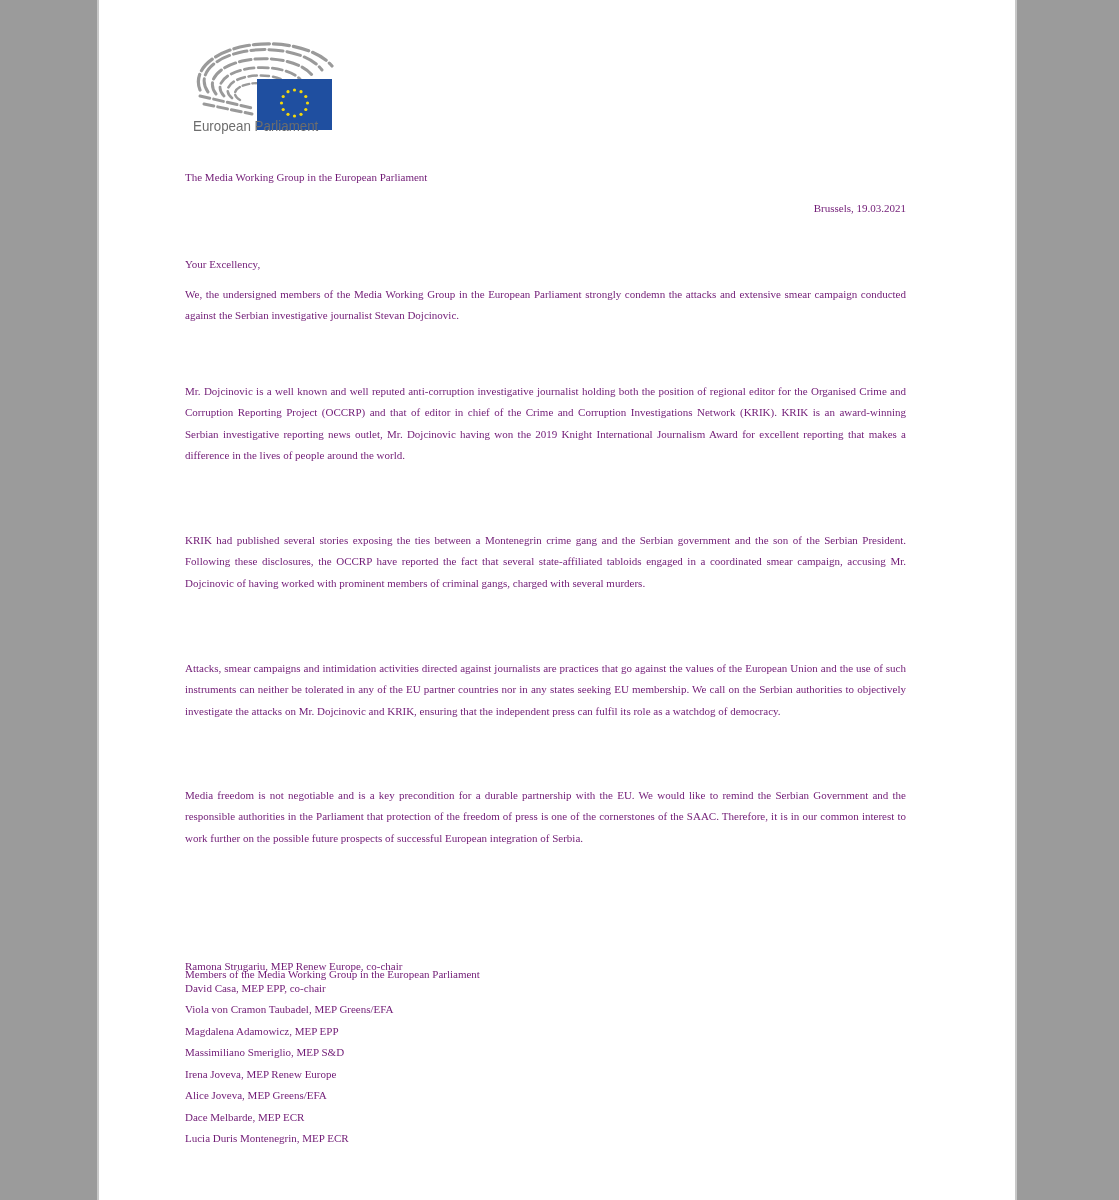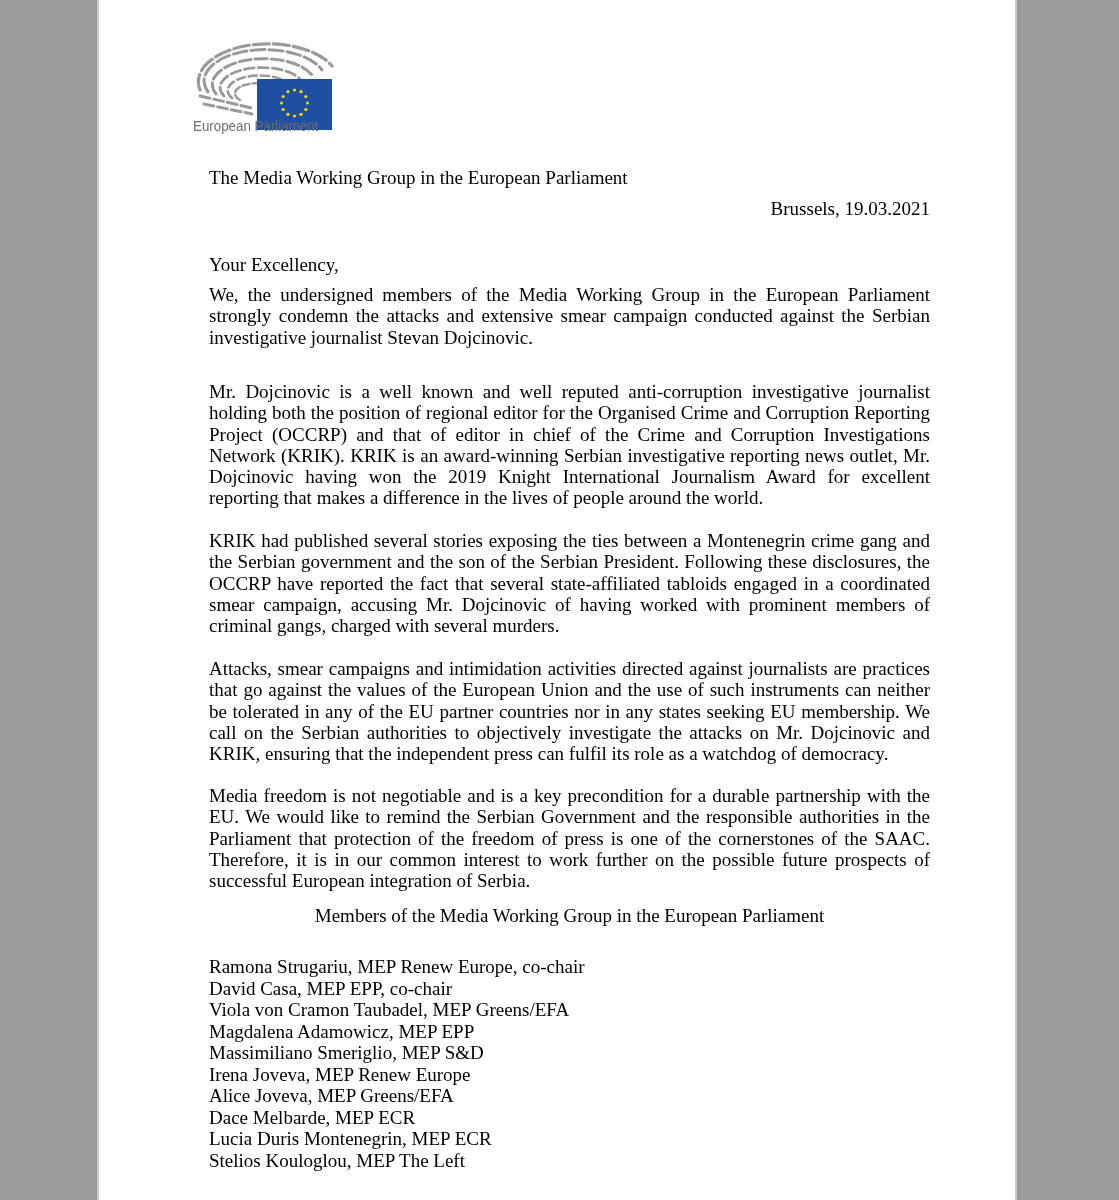--- a/index.html
+++ b/index.html
@@ -18,21 +18,21 @@
   }
   .logo { position: absolute; left: 192px; top: 38px; width: 160px; height: 100px; }
   .logo-text {
     position: absolute; left: 193px; top: 118px;
     font-family: "Liberation Sans", sans-serif;
     font-size: 14.5px; color: #6d6d6d; letter-spacing: 0px;
     transform: scaleX(0.92); transform-origin: left top;
   }
   .text {
     position: absolute; left: 185px; width: 721px;
-    font-size: 19px; line-height: 21.3px; color: #000000; margin-left: 24px;
+    font-size: 11px; line-height: 21.3px; color: #701a75;
   }
   .just { text-align: justify; text-align-last: left; }
   .right { text-align: right; }
   .line { display: block; }
   .members .line { line-height: 21.5px; }
 </style>
 </head>
 <body>
 
 <div class="page"></div>
@@ -69,25 +69,24 @@
 <div class="text" style="top:167px;">The Media Working Group in the European Parliament</div>
 <div class="text right" style="top:198px;">Brussels, 19.03.2021</div>
 <div class="text" style="top:254px;">Your Excellency,</div>
 
 <div class="text just" style="top:284px;">We, the undersigned members of the Media Working Group in the European Parliament strongly condemn the attacks and extensive smear campaign conducted against the Serbian investigative journalist Stevan Dojcinovic.</div>
 <div class="text just" style="top:381px;">Mr. Dojcinovic is a well known and well reputed anti-corruption investigative journalist holding both the position of regional editor for the Organised Crime and Corruption Reporting Project (OCCRP) and that of editor in chief of the Crime and Corruption Investigations Network (KRIK). KRIK is an award-winning Serbian investigative reporting news outlet, Mr. Dojcinovic having won the 2019 Knight International Journalism Award for excellent reporting that makes a difference in the lives of people around the world.</div>
 <div class="text just" style="top:530px;">KRIK had published several stories exposing the ties between a Montenegrin crime gang and the Serbian government and the son of the Serbian President. Following these disclosures, the OCCRP have reported the fact that several state-affiliated tabloids engaged in a coordinated smear campaign, accusing Mr. Dojcinovic of having worked with prominent members of criminal gangs, charged with several murders.</div>
 <div class="text just" style="top:658px;">Attacks, smear campaigns and intimidation activities directed against journalists are practices that go against the values of the European Union and the use of such instruments can neither be tolerated in any of the EU partner countries nor in any states seeking EU membership. We call on the Serbian authorities to objectively investigate the attacks on Mr. Dojcinovic and KRIK, ensuring that the independent press can fulfil its role as a watchdog of democracy.</div>
 <div class="text just" style="top:785px;">Media freedom is not negotiable and is a key precondition for a durable partnership with the EU. We would like to remind the Serbian Government and the responsible authorities in the Parliament that protection of the freedom of press is one of the cornerstones of the SAAC. Therefore, it is in our common interest to work further on the possible future prospects of successful European integration of Serbia.</div>
 
-<div class="text" style="top:905px;text-align:center;">Members of the Media Working Group in the European Parliament</div>
+<div class="text" style="top:964px;">Members of the Media Working Group in the European Parliament</div>
 <div class="text members" style="top:956px;">
   <span class="line">Ramona Strugariu, MEP Renew Europe, co-chair</span>
   <span class="line">David Casa, MEP EPP, co-chair</span>
   <span class="line">Viola von Cramon Taubadel, MEP Greens/EFA</span>
   <span class="line">Magdalena Adamowicz, MEP EPP</span>
   <span class="line">Massimiliano Smeriglio, MEP S&amp;D</span>
   <span class="line">Irena Joveva, MEP Renew Europe</span>
   <span class="line">Alice Joveva, MEP Greens/EFA</span>
   <span class="line">Dace Melbarde, MEP ECR</span>
   <span class="line">Lucia Duris Montenegrin, MEP ECR</span>
-  <span class="line">Stelios Kouloglou, MEP The Left</span>
 </div>
 
 </body></html>

